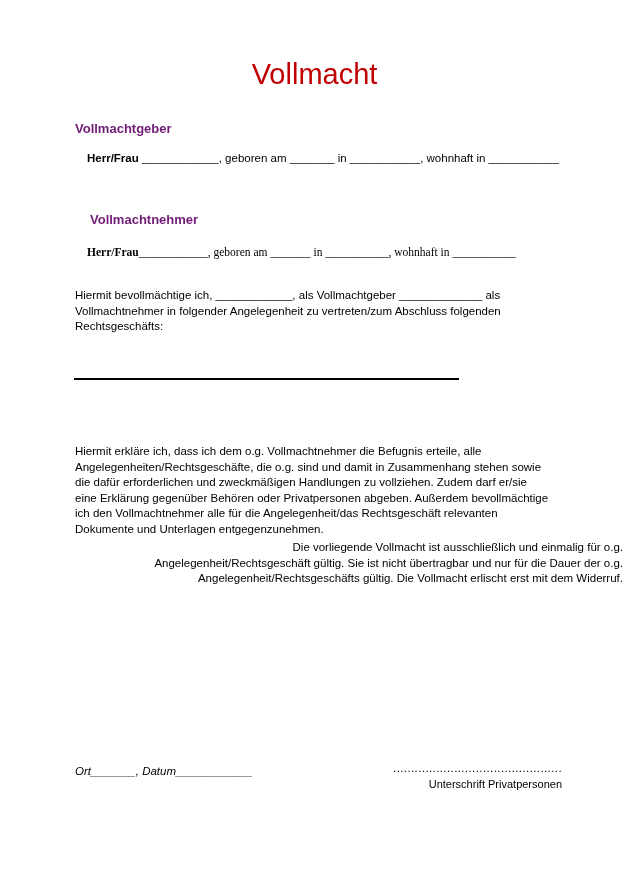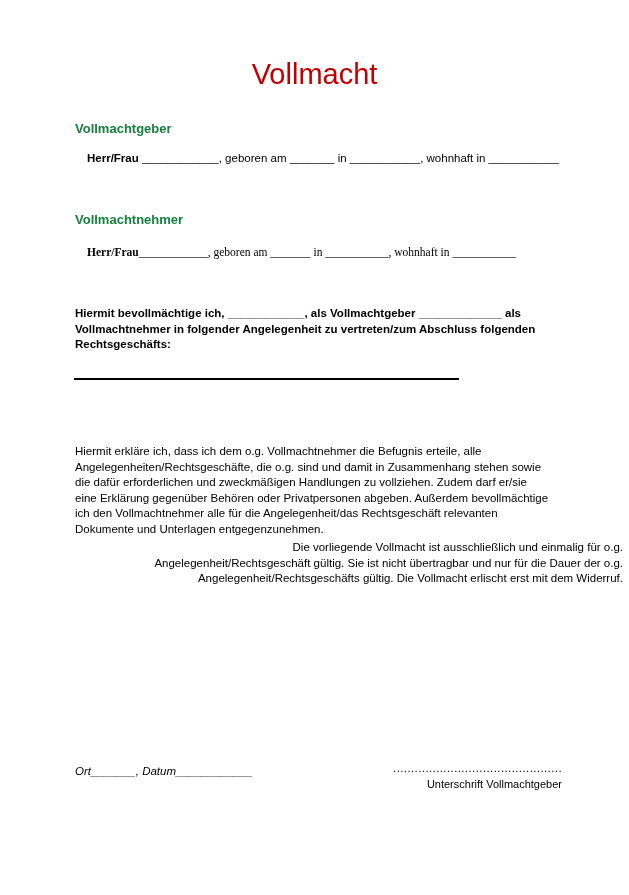--- a/index.html
+++ b/index.html
@@ -21,43 +21,43 @@
     text-align: center;
     font-size: 29px;
     line-height: 34px;
     color: #C00000;
   }
   .section-heading {
     position: absolute;
     left: 75px;
     font-size: 13px;
     font-weight: bold;
-    color: #15803d;
+    color: #701a75;
   }
   .heading-grantor { top: 121px; }
-  .heading-grantee { top: 212px; }
+  .heading-grantee { top: 212px; margin-left: 15px; }
   .fill-line {
     position: absolute;
     left: 75px;
     font-size: 11.5px;
     line-height: 15px;
     white-space: nowrap;
   }
   .fill-line .bold-prefix { font-weight: bold; padding-left: 12px; }
   .line-grantor { top: 151px; }
   .line-grantee { top: 245px; font-family: Liberation Serif, serif; }
   .para {
     position: absolute;
     left: 75px;
     width: 548px;
     font-size: 11.5px;
     line-height: 15.5px;
     white-space: pre-line;
   }
-  .para-authorization { top: 306px; font-weight: bold; }
+  .para-authorization { top: 288px; }
   .para-scope { top: 444px; }
   .para-validity { top: 540px; text-align: right; }
   .blank-rule {
     position: absolute;
     left: 74px;
     top: 372px;
     width: 385px;
     height: 8px;
     border-bottom: 2px solid #000000;
   }
@@ -125,18 +125,18 @@
 Dokumente und Unterlagen entgegenzunehmen.</div>
 
   <div class="para para-validity">Die vorliegende Vollmacht ist ausschließlich und einmalig für o.g.
 Angelegenheit/Rechtsgeschäft gültig. Sie ist nicht übertragbar und nur für die Dauer der o.g.
 Angelegenheit/Rechtsgeschäfts gültig. Die Vollmacht erlischt erst mit dem Widerruf.</div>
 
   <div class="footer-left">Ort_______, Datum____________</div>
 
   <div class="sig-block">
     <div class="sig-dots">...............................................</div>
-    <div class="sig-label">Unterschrift Vollmachtgeber</div>
+    <div class="sig-label">Unterschrift Privatpersonen</div>
   </div>
 
   <div class="footer-rule"></div>
 
 </div>
 
 </body></html>

